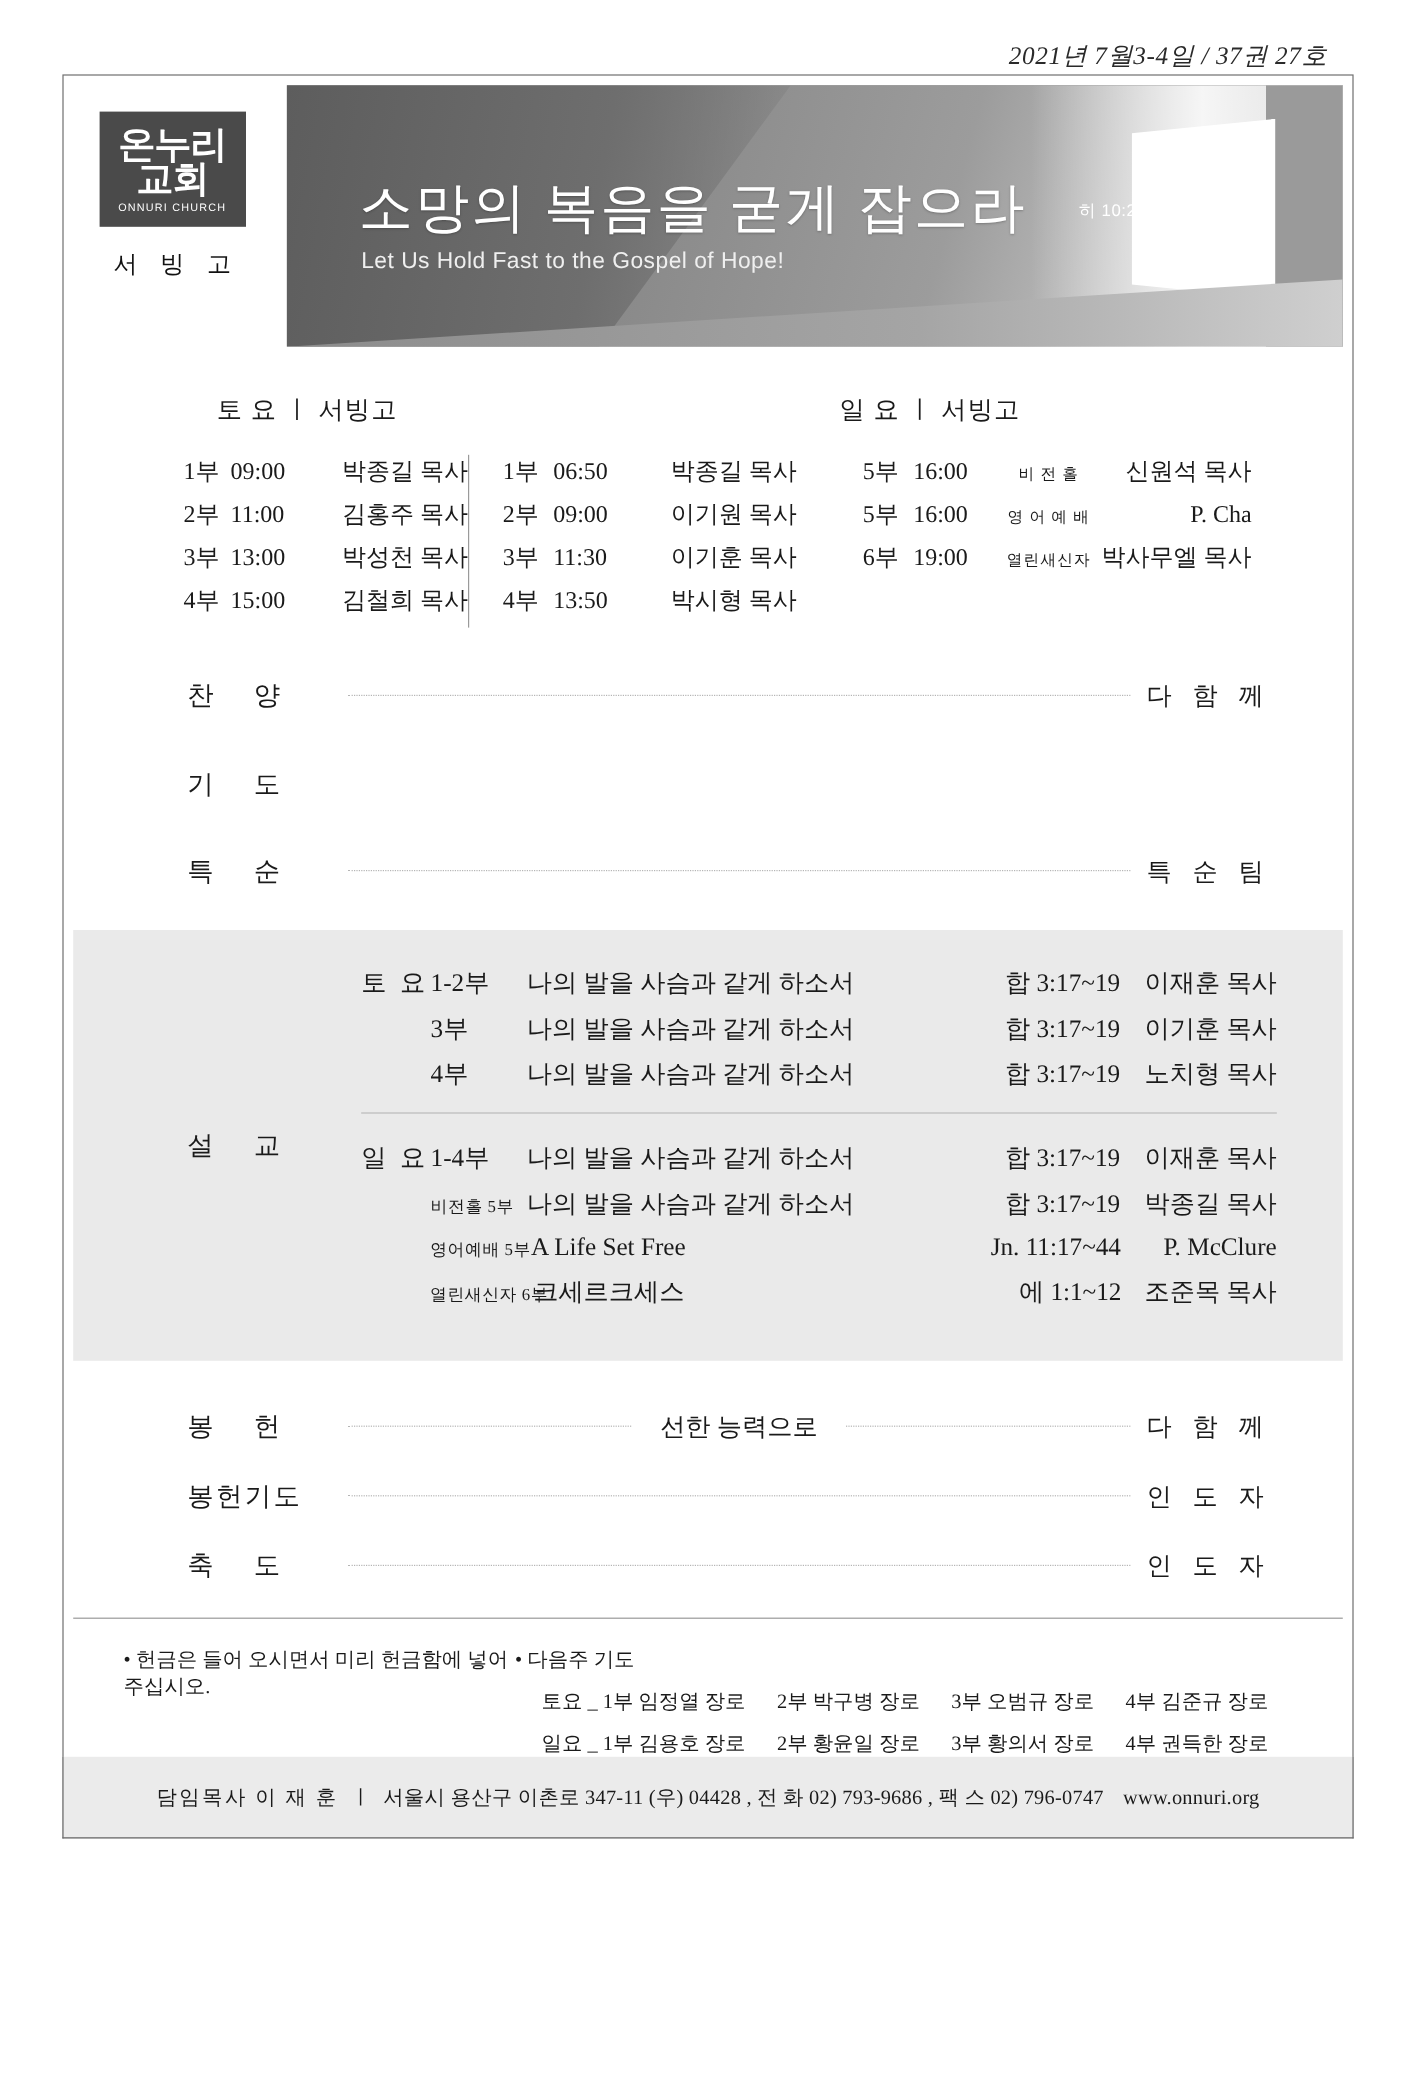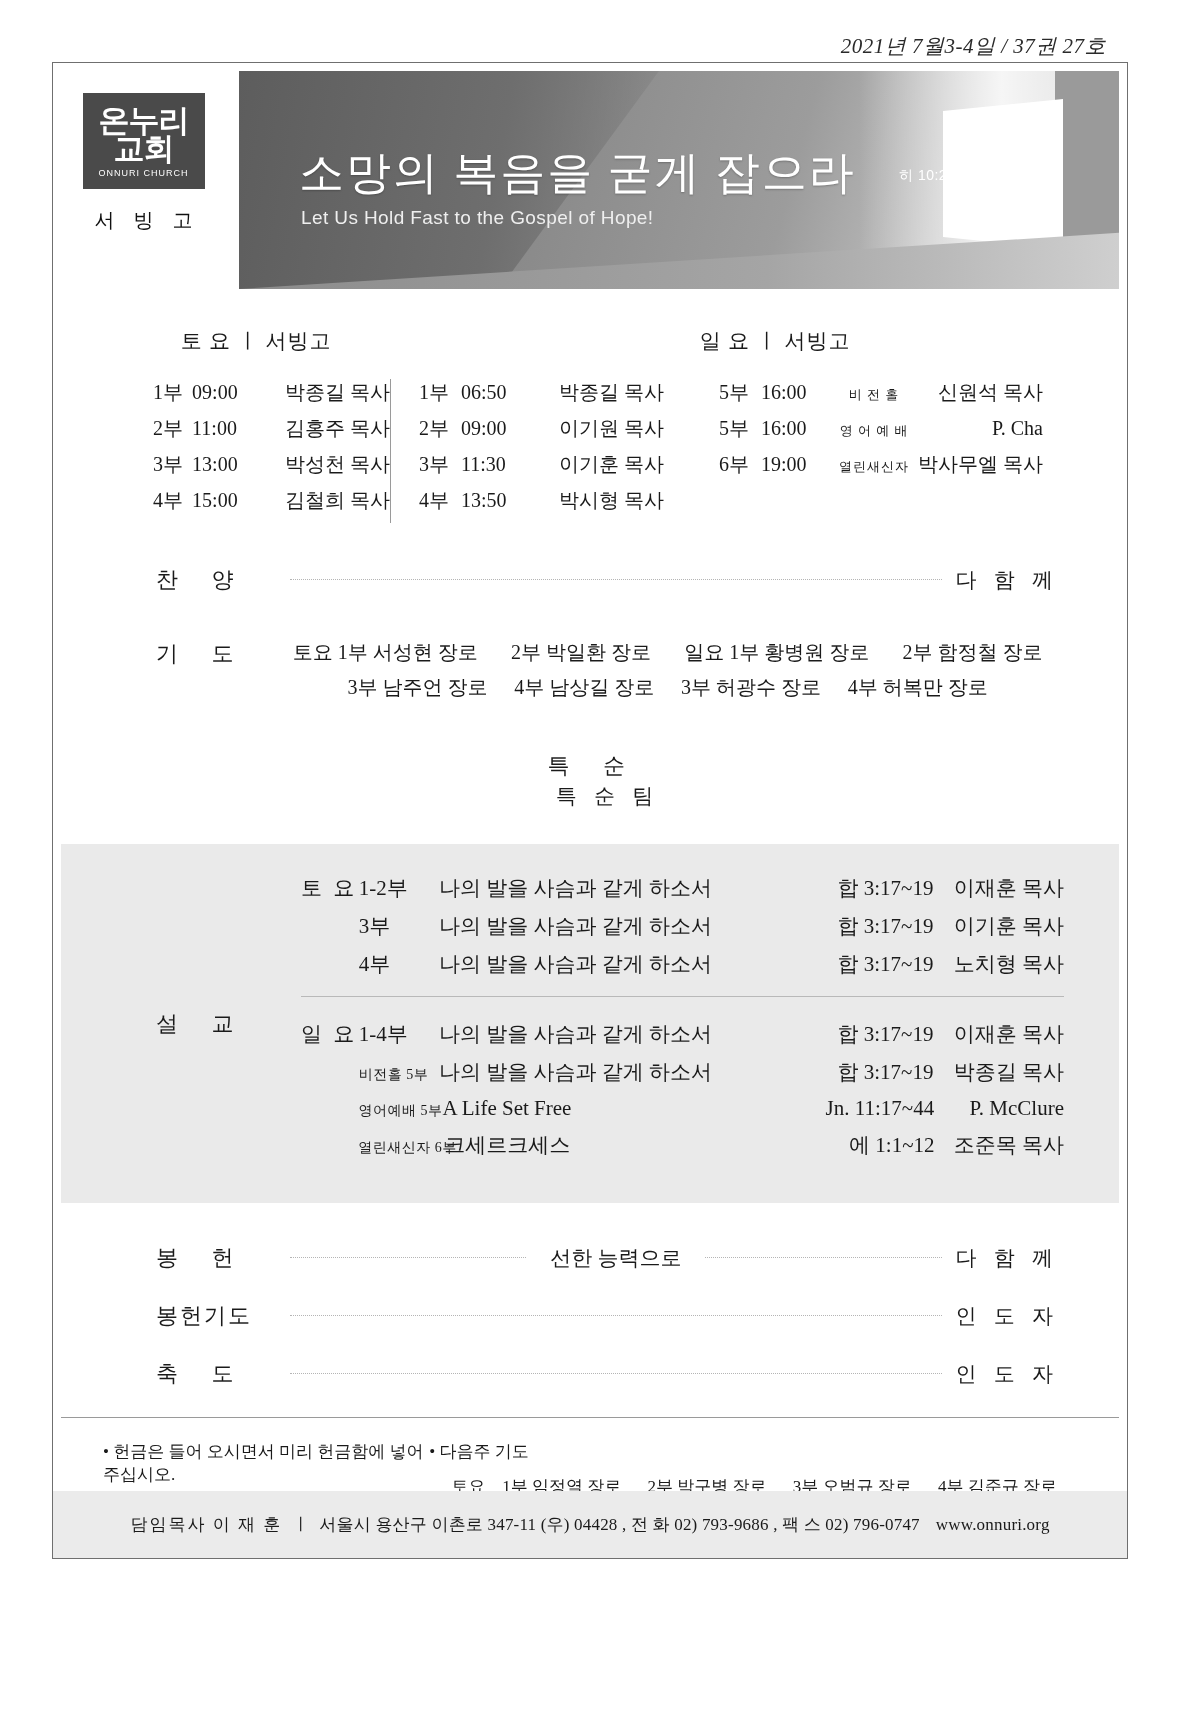--- a/index.html
+++ b/index.html
@@ -348,21 +348,20 @@
     height: 68px;
     box-sizing: border-box;
     border: 1px solid #6f6f6f;
     border-top: none;
     background: #ebebeb;
     display: flex;
     align-items: center;
     justify-content: center;
     font-size: 17px;
     letter-spacing: 0.2px;
-    margin-top: 27px;
   }
   .footer .pastor { letter-spacing: 2px; }
 </style>
 </head>
 <body>
 
 <div class="page">
 
   <div class="date-line">2021년 7월3-4일  /  37권 27호</div>
 
@@ -472,37 +471,23 @@
       </div>
 
       <div class="order-row" style="margin-top:42px;">
         <div class="order-label">찬      양</div>
         <div class="dots"></div>
         <div class="order-right">다 함 께</div>
       </div>
 
       <div class="prayer-block" style="margin-top:44px;">
         <div class="order-label">기      도</div>
-        <div class="prayer-lines">
-          <div class="prayer-line">
-            <span>토요 1부 서성현 장로</span>
-            <span>2부 박일환 장로</span>
-            <span>일요 1부 황병원 장로</span>
-            <span>2부 함정철 장로</span>
-          </div>
-          <div class="prayer-line" style="padding:0 58px;">
-            <span>3부 남주언 장로</span>
-            <span>4부 남상길 장로</span>
-            <span>3부 허광수 장로</span>
-            <span>4부 허복만 장로</span>
-          </div>
-        </div>
-      </div>
-
-      <div class="order-row" style="margin-top:42px;flex-direction:column;">
+      </div>
+
+      <div class="order-row" style="margin-top:42px;">
         <div class="order-label">특      순</div>
         <div class="dots"></div>
         <div class="order-right">특 순 팀</div>
       </div>
 
       <div class="sermon-band">
         <div class="sermon-label">설      교</div>
 
         <div class="sermon-group">
           <div class="sermon-row">

